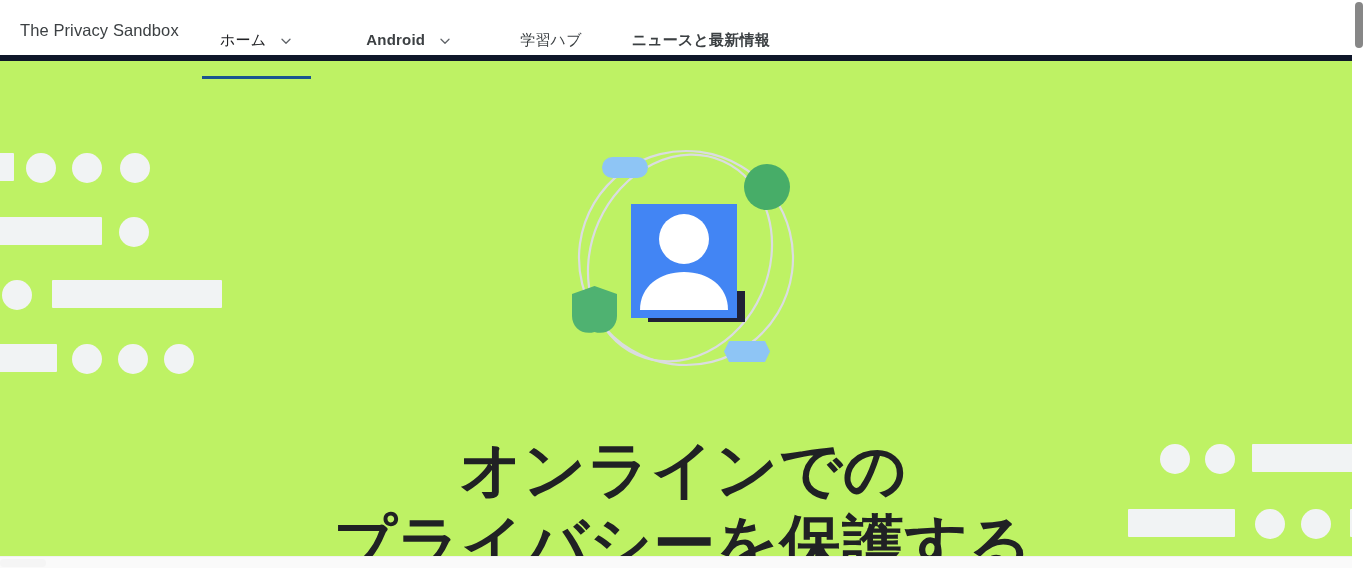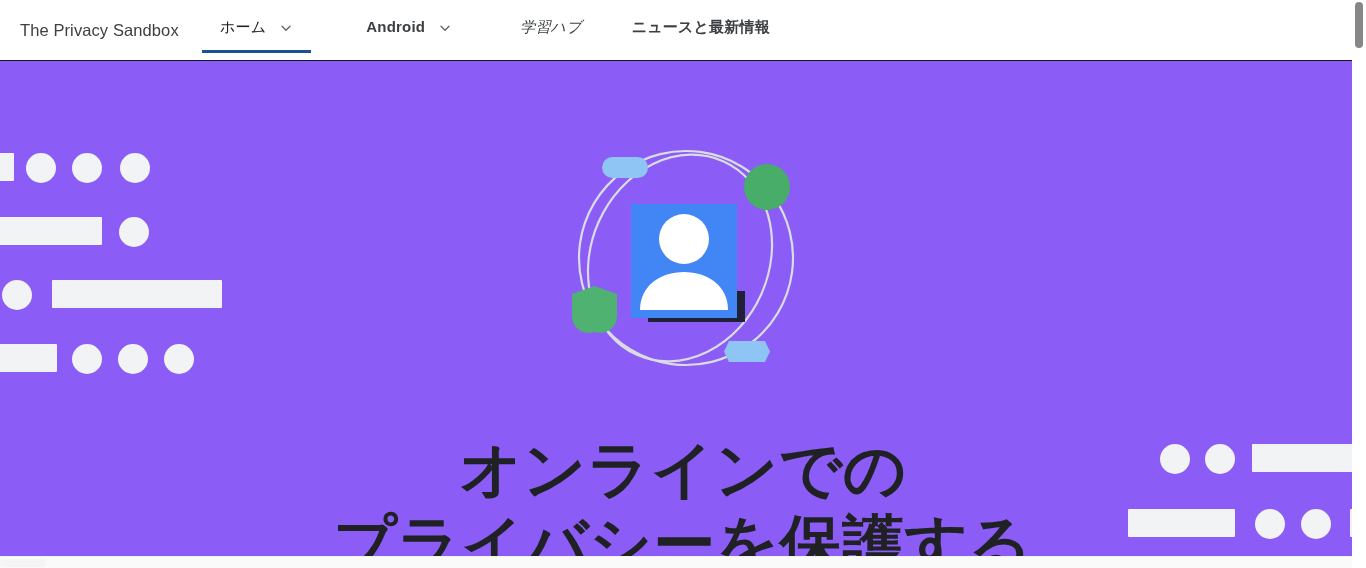--- a/index.html
+++ b/index.html
@@ -21,21 +21,21 @@
     overflow: hidden;
   }
 
   
   .header {
     position: absolute;
     top: 0; left: 0;
     width: 1352px;
     height: 61px;
     background: #ffffff;
-    border-bottom: 1px solid #0f172a;
+    border-bottom: 6px solid #0f172a;
     display: flex;
     align-items: center;
     z-index: 20;
   }
 
   .brand {
     position: absolute;
     left: 20px;
     top: 20px;
     font-size: 16.5px;
@@ -53,21 +53,21 @@
     height: 61px;
     display: flex;
     align-items: stretch;
   }
 
   .nav-item {
     position: relative;
     display: flex;
     align-items: center;
     justify-content: center;
-    height: 53px;
+    height: 79px;
     padding: 0 16px;
     cursor: pointer;
     white-space: nowrap;
   }
 
   .nav-label {
     font-size: 15px;
     color: #3c4043;
     letter-spacing: 0.2px;
     line-height: 20px;
@@ -92,30 +92,30 @@
     position: relative;
     top: 1px;
     flex: 0 0 auto;
   }
   .chev svg { display: block; }
 
   
   .nav-item.i-home   { padding-left: 18px;  padding-right: 18px; }
   .nav-item.i-web    { margin-left: 27px; }
   .nav-item.i-droid  { margin-left: 39px; font-weight: bold; }
-  .nav-item.i-hub    { margin-left: 36px; font-style: italic; }
+  .nav-item.i-hub    { margin-left: 36px; }
   .nav-item.i-news   { margin-left: 18px; font-weight: bold; }
 
   
   .hero {
     position: absolute;
     top: 61px; left: 0;
     width: 1352px;
     height: 507px;
-    background: #8b5cf6;
+    background: #bef264;
     overflow: hidden;
   }
 
   .illus {
     position: absolute;
     left: 0; top: 0;
     width: 1366px;
     height: 360px;
     pointer-events: none;
   }

